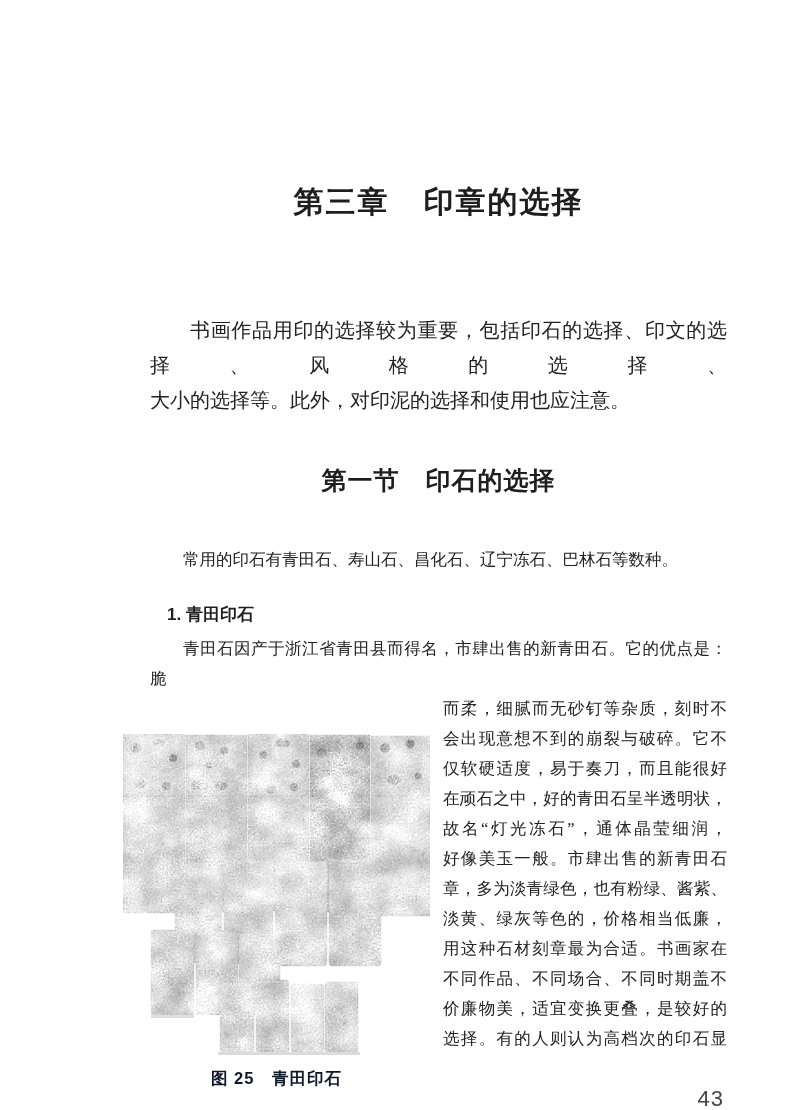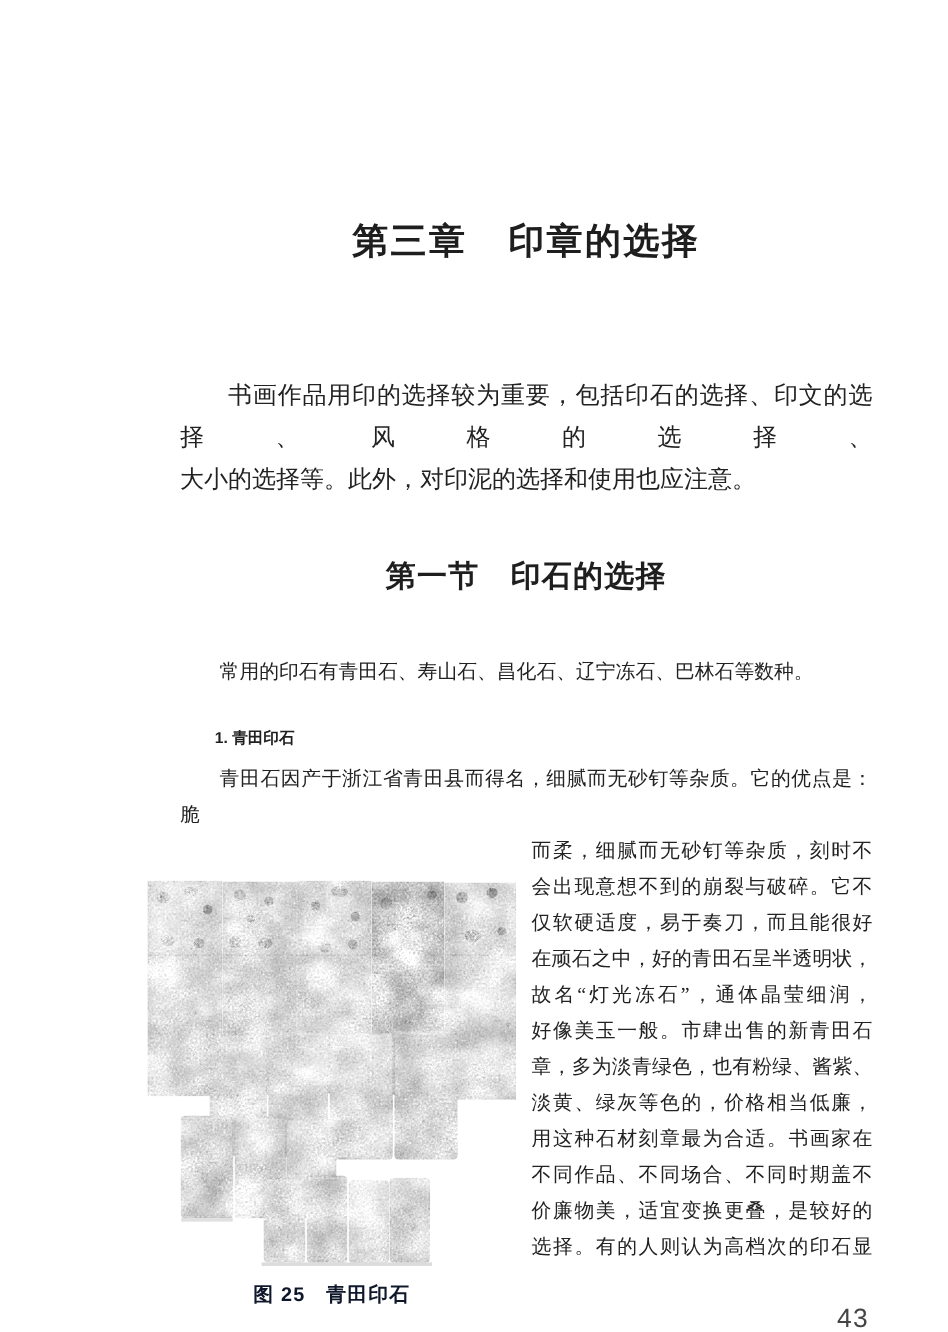--- a/index.html
+++ b/index.html
@@ -37,23 +37,23 @@
     font-weight: 600;
     letter-spacing: 1px;
     color: #1e1e1e;
   }
   .section-title .gap { display: inline-block; width: 26px; }
 
   .lead { margin-top: 47px; font-size: 16.5px; line-height: 30px; text-indent: 2em; }
 
   .subhead {
     margin-top: 28px;
-    margin-left: 29px;
+    margin-left: 17px;
     font-family: "Liberation Sans", "DejaVu Sans", sans-serif;
-    font-size: 13px;
+    font-size: 17px;
     line-height: 24px;
     font-weight: bold;
     color: #1f1f1f;
   }
 
   .body-line-1 {
     margin-top: 7px;
     font-size: 16.5px;
     line-height: 30px;
     text-indent: 2em;
@@ -103,21 +103,21 @@
     </div>
 
     <div class="section-title">
       <span>第一节</span><span class="gap"></span><span>印石的选择</span>
     </div>
 
     <div class="lead">常用的印石有青田石、寿山石、昌化石、辽宁冻石、巴林石等数种。</div>
 
     <div class="subhead">1. 青田印石</div>
 
-    <div class="body-line-1">青田石因产于浙江省青田县而得名，细腻而无砂钉等杂质。它的优点是：脆</div>
+    <div class="body-line-1">青田石因产于浙江省青田县而得名，市肆出售的新青田石。它的优点是：脆</div>
 
     <div class="wrap-row">
 
       <figure class="figure" style="margin:40px 0 0 0">
         <svg class="photo-svg" viewBox="0 0 307 322" xmlns="http://www.w3.org/2000/svg">
           <defs>
             <linearGradient id="ga" x1="0" y1="0" x2="0" y2="1">
                 <stop offset="0" stop-color="#c2c2c2"></stop>
                 <stop offset="1" stop-color="#939393"></stop>
               </linearGradient>

